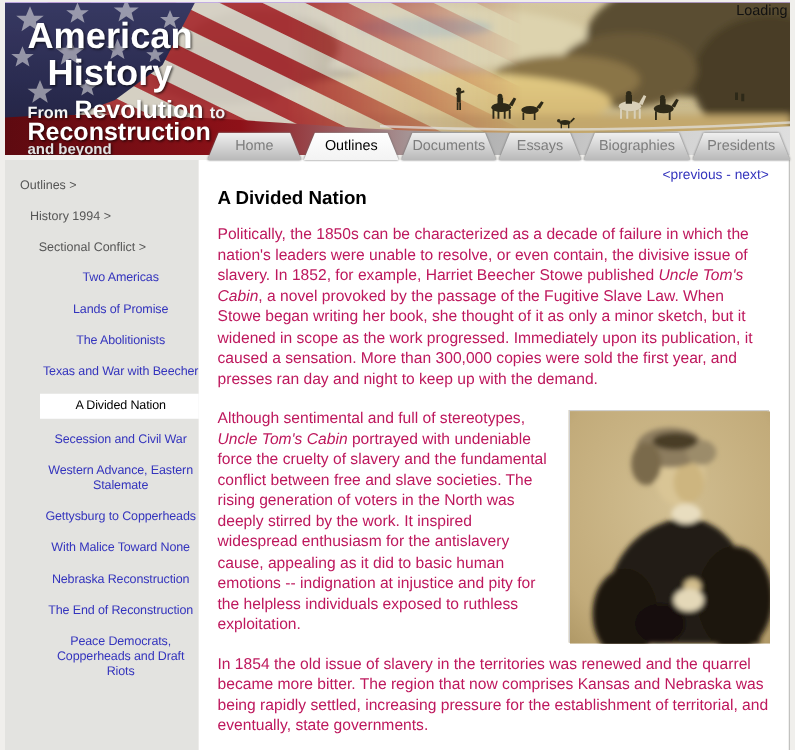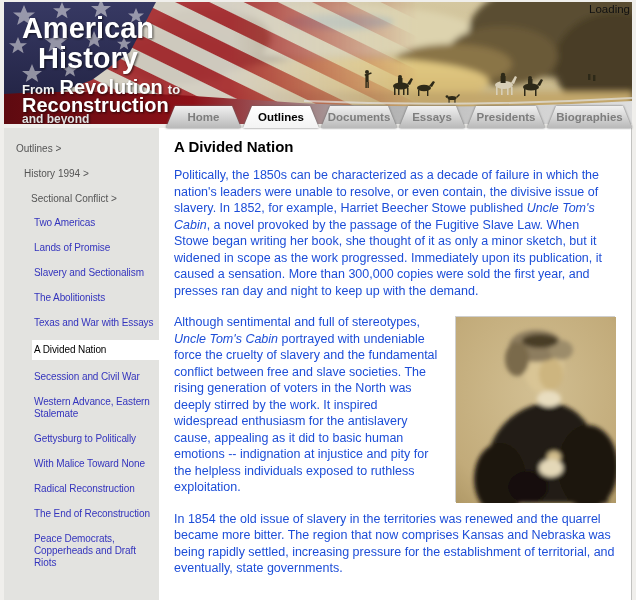--- a/index.html
+++ b/index.html
@@ -13,41 +13,41 @@
   .banner .bs-small { font-size:13px; font-weight:bold; fill:#f2f2f2; }
   .banner .bs-big { font-size:20px; font-weight:bold; fill:#ffffff; }
   .banner .bs-tiny { font-size:12px; font-weight:bold; fill:#e2e2e2; }
   .banner text { filter:drop-shadow(1px 1.5px 1px rgba(0,0,0,.65)); }
 
   .loading { position:absolute; top:3px; right:6px; font-size:11.5px; color:#111; z-index:30; }
 
   
   .tabs { position:absolute; top:106px; right:4px; display:flex; gap:2px; z-index:20;
           filter:drop-shadow(0 0 1px #666); }
-  .tab { height:22px; line-height:22px; text-align:center; font-size:11.5px; font-weight:bold;
+  .tab { height:22px; line-height:22px; text-align:center; font-size:11.5px; font-weight:normal;
          color:#7d7d7d; background:linear-gradient(#f0f0f0,#b9b9b9);
          clip-path:polygon(9px 0, calc(100% - 9px) 0, 100% 100%, 0 100%); cursor:pointer; }
   .tab.active { background:linear-gradient(#ffffff,#f3f3f3); color:#000;text-align:center; }
   .tab.w0{width:75px}.tab.w1{width:76px}.tab.w2{width:76px}.tab.w3{width:66px}.tab.w4{width:85px}.tab.w5{width:78px}
 
   
   .body-row { display:flex; margin:4px 4px 0 4px; min-height:472px; align-items:stretch; }
   .sidebar { width:155px; background:#e3e3e0; padding-top:12px; flex:none; }
   .crumb { font-size:10px; color:#555; padding:3px 18px 3px 12px; margin-bottom:8px; cursor:pointer; }
   .crumb.c1 { padding-left:20px; } .crumb.c2 { padding-left:27px; }
   .side-item { font-size:10px; line-height:12px; color:#3434bd; padding:2px 0 2px 30px;
-               margin-bottom:9px; cursor:pointer; letter-spacing:-0.1px; }
+               margin-bottom:9px; cursor:pointer; letter-spacing:-0.1px;text-align:center; }
   .side-item.active { color:#000; background:#fff; margin-left:28px; padding-left:2px; padding-top:4px; padding-bottom:4px; }
 
   .content { flex:1; background:#fff; border-right:1px solid #c2c2c0; padding:6px 16px 0 15px; }
   .prevnext { text-align:right; font-size:11px; color:#3434bd; margin-bottom:2px; }
   .prevnext span { cursor:pointer; }
   .prevnext .sep { color:#3434bd; cursor:default; }
   h1.page-title { font-size:15px; font-weight:bold; color:#000; margin:4px 0 12px 0; }
-  .article p { font-size:12.5px; line-height:16.5px; color:#1d4ed8; margin:0 0 15px 0; }
+  .article p { font-size:12.5px; line-height:16.5px; color:#be185d; margin:0 0 15px 0; }
   .article .ital { font-style:italic; }
 
   .portrait { float:right; width:160px; height:186px; margin:2px 0 8px 14px;
               border:1px solid #cfcfcf; background:#c4ae7c; }
   .portrait svg { display:block; }
 </style>
 </head>
 <body>
 
 <div class="banner">
@@ -188,45 +188,47 @@
   </svg>
 </div>
 
 <div class="loading">Loading</div>
 
 <div class="tabs">
   <div class="tab w0">Home</div>
   <div class="tab w1 active">Outlines</div>
   <div class="tab w2">Documents</div>
   <div class="tab w3">Essays</div>
+  <div class="tab w4">Biographies</div>
   <div class="tab w5">Presidents</div>
-  <div class="tab w4">Biographies</div>
 </div>
 
 <div class="body-row">
   <div class="sidebar">
     <div class="crumb c0">Outlines &gt;</div>
     <div class="crumb c1">History 1994 &gt;</div>
     <div class="crumb c2">Sectional Conflict &gt;</div>
     <div class="side-item">Two Americas</div>
     <div class="side-item">Lands of Promise</div>
-    <div class="side-item">Slavery and Sectionalism</div>
     <div class="side-item">The Abolitionists</div>
-    <div class="side-item">Texas and War with Essays</div>
+    <div class="side-item">Texas and War with Beecher</div>
     <div class="side-item active">A Divided Nation</div>
     <div class="side-item">Secession and Civil War</div>
     <div class="side-item">Western Advance, Eastern Stalemate</div>
-    <div class="side-item">Gettysburg to Politically</div>
+    <div class="side-item">Gettysburg to Copperheads</div>
     <div class="side-item">With Malice Toward None</div>
-    <div class="side-item">Radical Reconstruction</div>
+    <div class="side-item">Nebraska Reconstruction</div>
     <div class="side-item">The End of Reconstruction</div>
     <div class="side-item">Peace Democrats, Copperheads and Draft Riots</div>
   </div>
 
   <div class="content">
+    <div class="prevnext">
+      <span>&lt;previous</span><span class="sep"> - </span><span>next&gt;</span>
+    </div>
     <h1 class="page-title">A Divided Nation</h1>
 
     <div class="article">
       <p><span>Politically, the 1850s can be characterized as a decade of failure in which the nation's leaders were unable to resolve, or even contain, the divisive issue of slavery. In 1852, for example, Harriet Beecher Stowe published </span><span class="ital">Uncle Tom's Cabin</span><span>, a novel provoked by the passage of the Fugitive Slave Law. When Stowe began writing her book, she thought of it as only a minor sketch, but it widened in scope as the work progressed. Immediately upon its publication, it caused a sensation. More than 300,000 copies were sold the first year, and presses ran day and night to keep up with the demand.</span></p>
 
       <div class="portrait">
         <svg width="160" height="186" viewBox="0 0 160 186">
           <defs>
             <radialGradient id="pbg" cx="0.5" cy="0.4" r="0.85">
               <stop offset="0" stop-color="#d2bf92"></stop>

